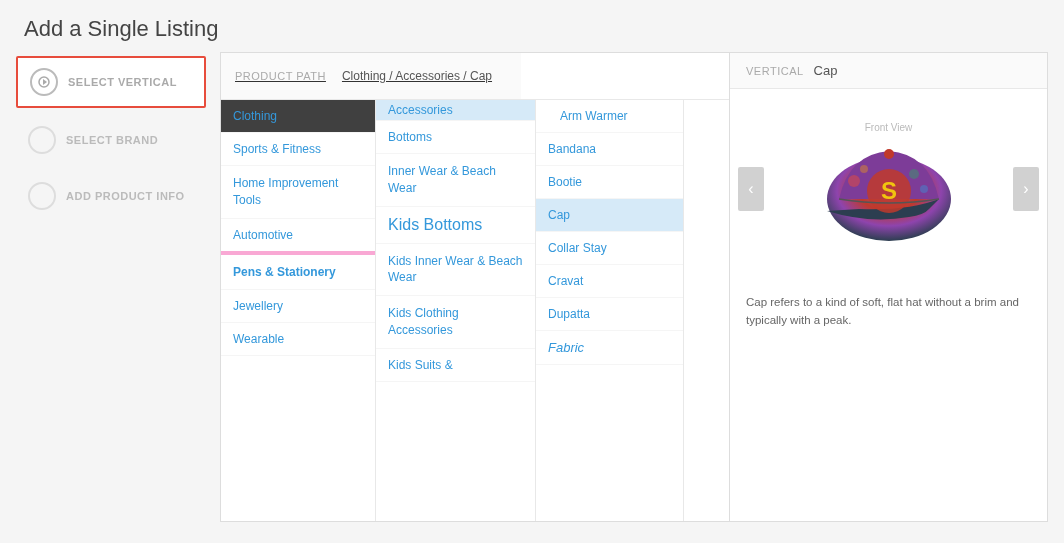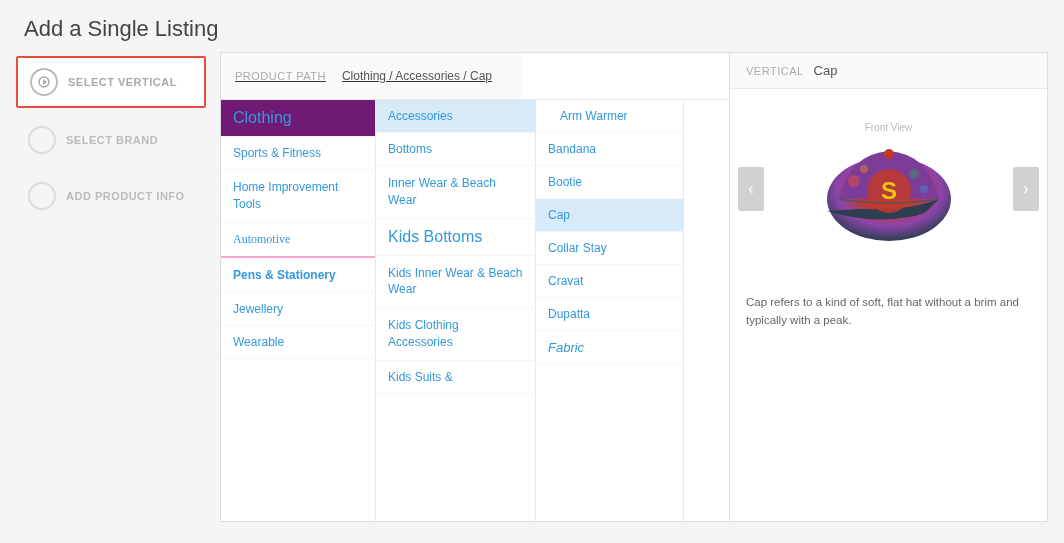--- a/index.html
+++ b/index.html
@@ -48,31 +48,31 @@
 
         <div style="display:flex;align-items:center;gap:16px;padding:0 14px;height:46px;background:#fafafa;min-width:300px;text-decoration:underline;">
           <span style="font-size:11px;color:#aaa;text-transform:uppercase;letter-spacing:0.5px;font-weight:500;">Product Path</span>
           <span style="font-size:12px;color:#555;">Clothing / Accessories / Cap</span>
         </div>
       </div>
 
       <div style="display:flex;flex:1;overflow:hidden;">
 
         <div style="width:155px;border-right:1px solid #e8e8e8;overflow-y:auto;flex-shrink:0;">
-          <div style="padding:9px 12px;cursor:pointer;color:#3498db;font-size:16px;border-bottom:1px solid #f5f5f5;background:#701a75;">Clothing</div>
+          <div style="padding:9px 12px;cursor:pointer;color:#3498db;font-size:12px;border-bottom:1px solid #f5f5f5;background:#404040;">Clothing</div>
           <div style="padding:9px 12px;cursor:pointer;color:#3498db;font-size:12px;border-bottom:1px solid #f5f5f5;">Sports &amp; Fitness</div>
           <div style="padding:9px 12px;cursor:pointer;color:#3498db;font-size:12px;border-bottom:1px solid #f5f5f5;line-height:1.4;">Home Improvement Tools</div>
-          <div style="padding:9px 12px;cursor:pointer;color:#3498db;font-size:12px;border-bottom:2px solid #f9a8d4;font-family:Liberation Serif, serif;">Automotive</div>
+          <div style="padding:9px 12px;cursor:pointer;color:#3498db;font-size:12px;border-bottom:4px solid #f9a8d4;">Automotive</div>
           <div style="padding:9px 12px;cursor:pointer;color:#3498db;font-size:12px;border-bottom:1px solid #f5f5f5;line-height:1.4;font-weight:bold;">Pens &amp; Stationery</div>
           <div style="padding:9px 12px;cursor:pointer;color:#3498db;font-size:12px;border-bottom:1px solid #f5f5f5;">Jewellery</div>
           <div style="padding:9px 12px;cursor:pointer;color:#3498db;font-size:12px;border-bottom:1px solid #f5f5f5;">Wearable</div>
         </div>
 
         <div style="width:160px;border-right:1px solid #e8e8e8;overflow-y:auto;flex-shrink:0;">
-          <div style="padding:9px 12px;cursor:pointer;color:#3498db;font-size:12px;border-bottom:1px solid #f5f5f5;background:#d6eaf8;">Accessories</div>
+          <div style="padding:3px 12px;cursor:pointer;color:#3498db;font-size:12px;border-bottom:1px solid #f5f5f5;background:#d6eaf8;">Accessories</div>
           <div style="padding:9px 12px;cursor:pointer;color:#3498db;font-size:12px;border-bottom:1px solid #f5f5f5;">Bottoms</div>
           <div style="padding:9px 12px;cursor:pointer;color:#3498db;font-size:12px;border-bottom:1px solid #f5f5f5;line-height:1.4;">Inner Wear &amp; Beach Wear</div>
           <div style="padding:9px 12px;cursor:pointer;color:#3498db;font-size:16px;border-bottom:1px solid #f5f5f5;">Kids Bottoms</div>
           <div style="padding:9px 12px;cursor:pointer;color:#3498db;font-size:12px;border-bottom:1px solid #f5f5f5;line-height:1.4;">Kids Inner Wear &amp; Beach Wear</div>
           <div style="padding:9px 12px;cursor:pointer;color:#3498db;font-size:12px;border-bottom:1px solid #f5f5f5;line-height:1.4;">Kids Clothing Accessories</div>
           <div style="padding:9px 12px;cursor:pointer;color:#3498db;font-size:12px;border-bottom:1px solid #f5f5f5;">Kids Suits &amp;</div>
         </div>
 
         <div style="width:148px;border-right:1px solid #e8e8e8;overflow-y:auto;flex-shrink:0;">
           <div style="padding:9px 24px;cursor:pointer;color:#3498db;font-size:12px;border-bottom:1px solid #f5f5f5;">Arm Warmer</div>

